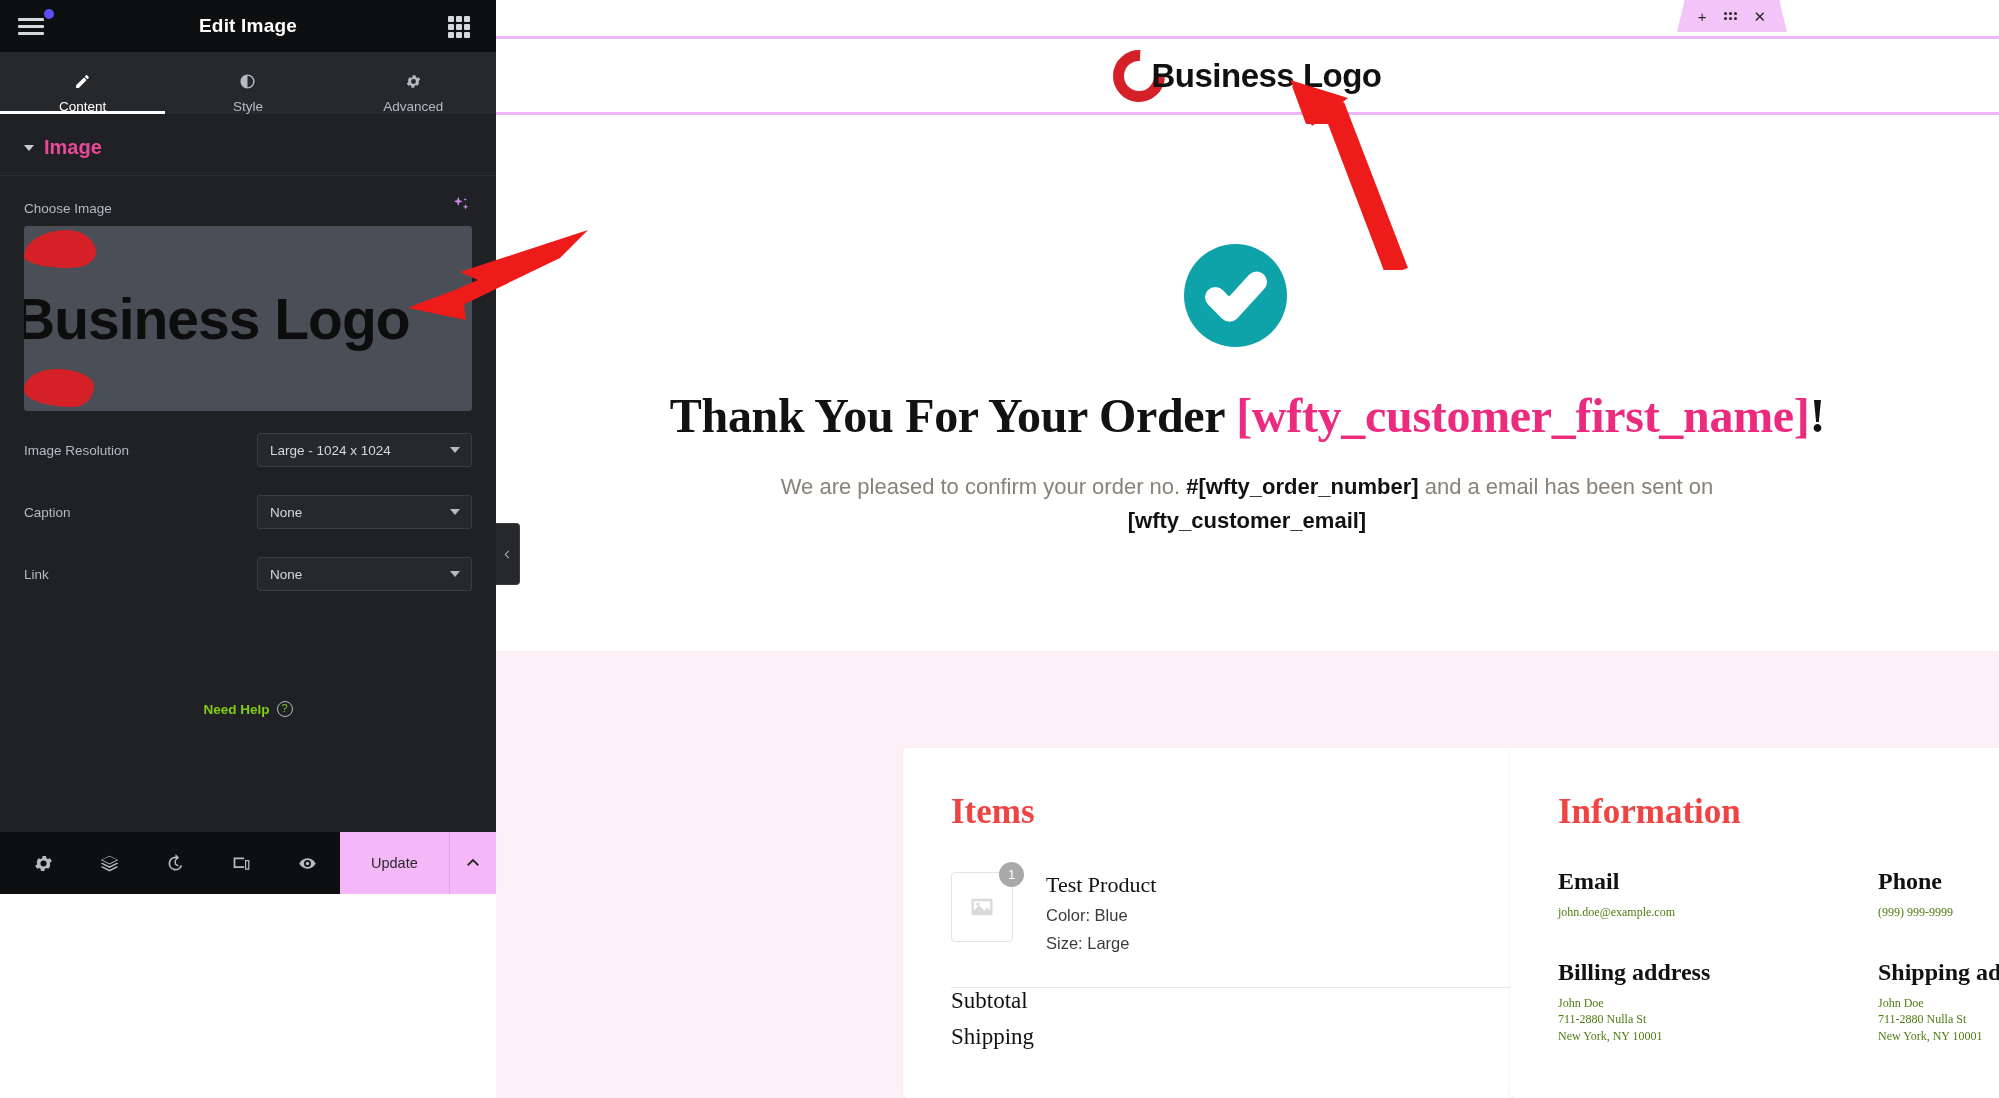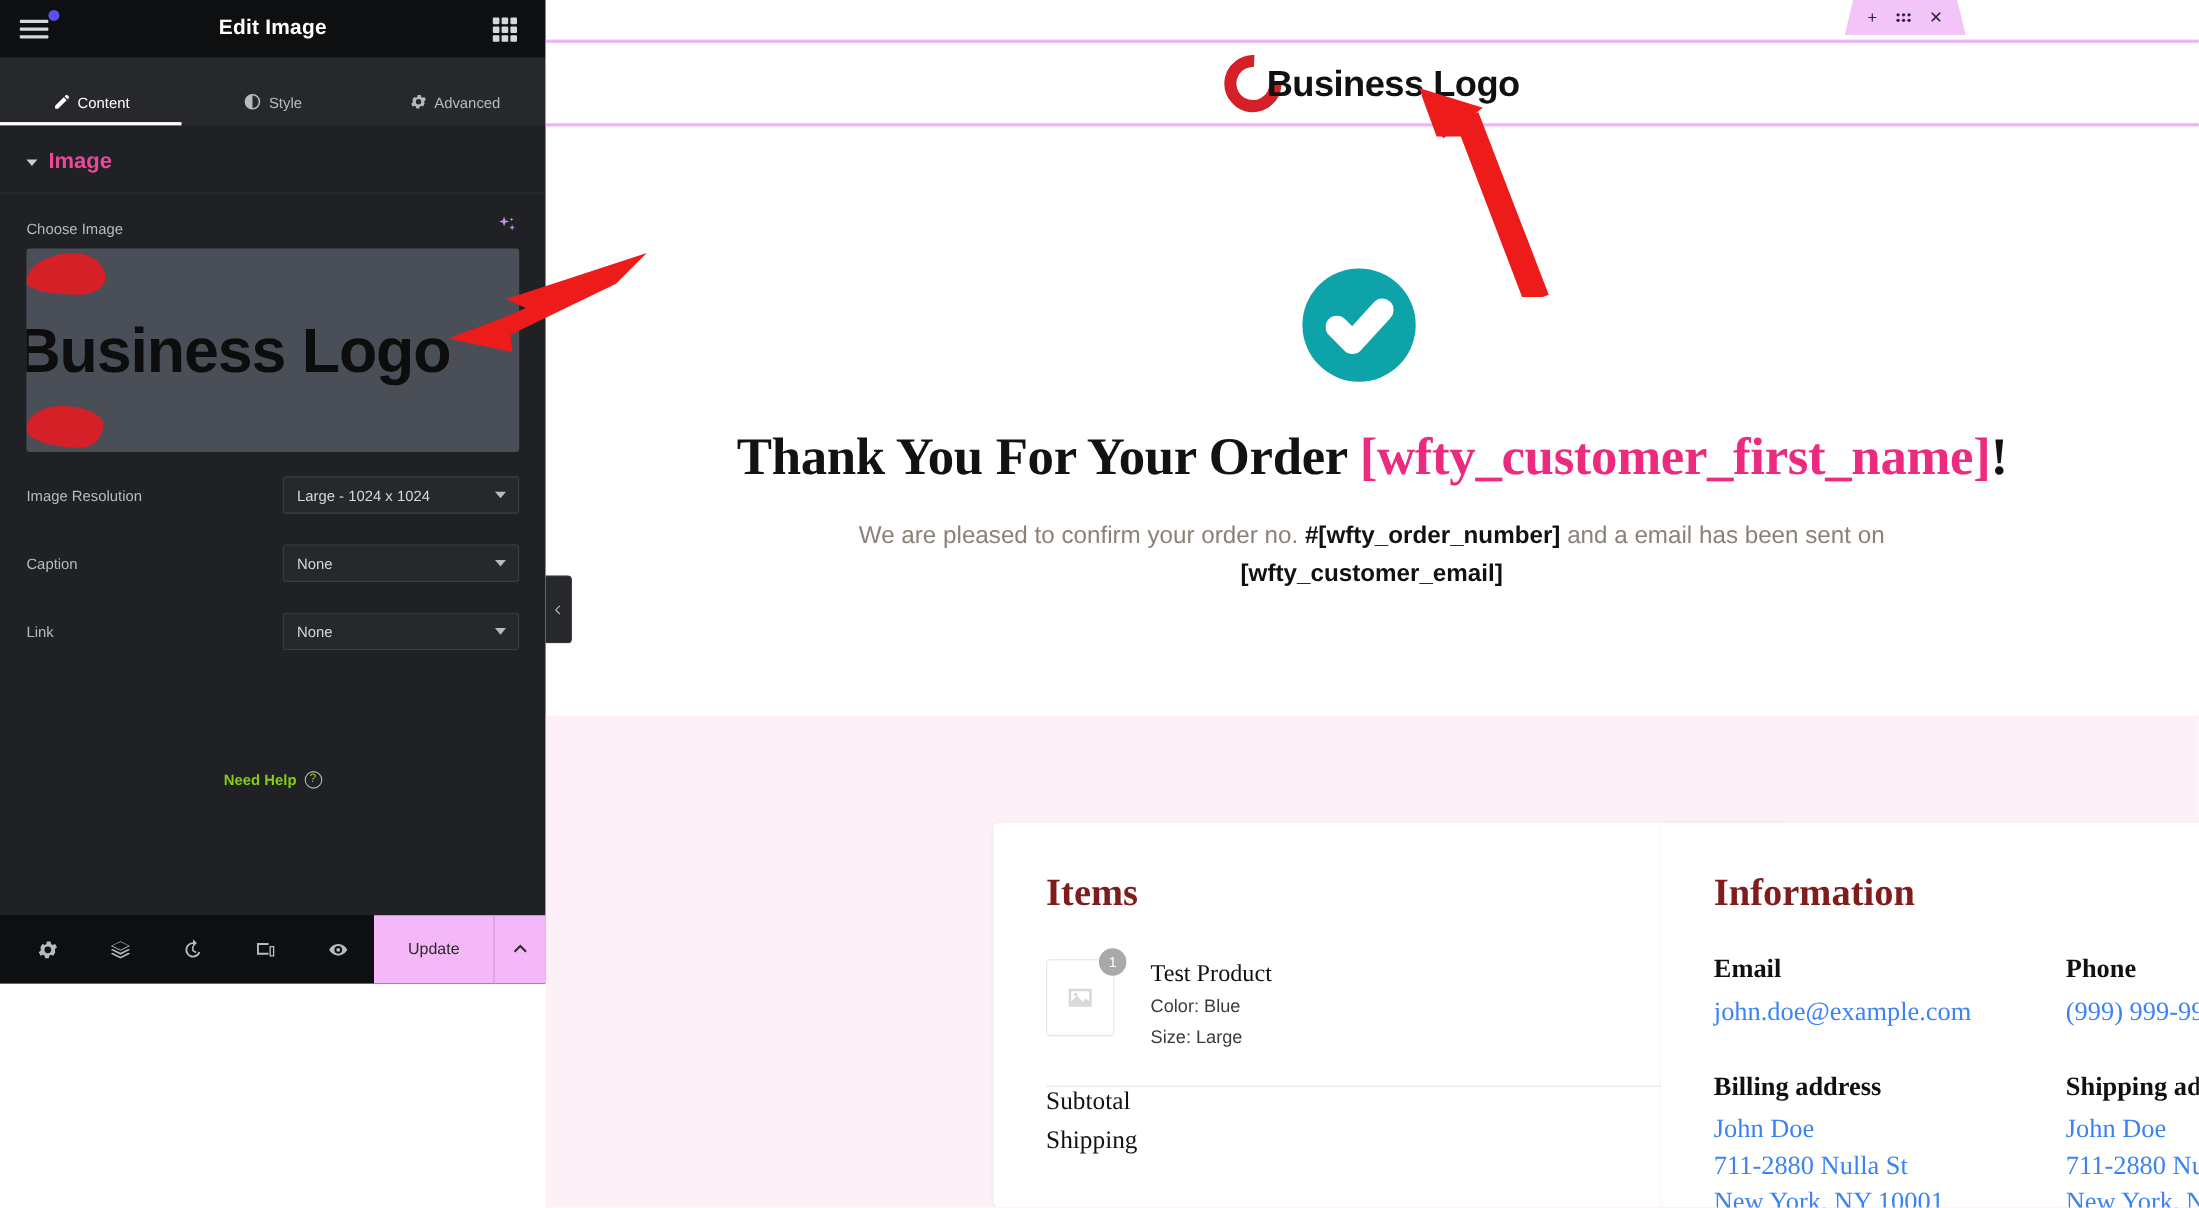--- a/index.html
+++ b/index.html
@@ -27,21 +27,21 @@
   .hamburger-dot { position:absolute; right:-2px; top:-3px; width:10px; height:10px; border-radius:50%; background:#5b4ef5; }
   #panel-title {
     flex:1; text-align:center; font-size:19px; font-weight:bold; color:#fff;
     letter-spacing:.2px;
   }
   .grid-icon { position:absolute; right:26px; top:16px; width:22px; height:22px;
     display:grid; grid-template-columns:repeat(3,1fr); grid-template-rows:repeat(3,1fr); gap:2px; cursor:pointer; }
   .grid-icon i { background:#d5d8dc; border-radius:1px; display:block; }
 
   #tabs { height:62px; display:flex; background:#26282c; flex:0 0 62px; }
-  .tab { flex:1; display:flex; flex-direction:row; align-items:center; justify-content:center;
+  .tab { flex:1; display:flex; flex-direction:column; align-items:center; justify-content:center;
     gap:6px; font-size:13.5px; color:#b6bbc1; cursor:pointer; position:relative; padding-top:21px; }
   .tab.active { color:#fff; }
   .tab.active:after { content:""; position:absolute; left:0; right:0; bottom:0; height:3px; background:#fff; }
   .tab svg { width:17px; height:17px; fill:currentColor; }
 
   #panel-body { flex:1; overflow:hidden; background:#1f2124; }
   .section-head {
     display:flex; align-items:center; gap:10px;
     padding:22px 24px 16px 24px; font-size:20px; font-weight:bold; color:#ec4899;
     border-bottom:1px solid #2b2e32; cursor:pointer;
@@ -149,21 +149,21 @@
   .pink-section { position:absolute; left:0; top:651px; width:1503px; height:447px; background:#fdf0f7; }
 
   .card {
     position:absolute; background:#fff; border-radius:5px; box-shadow:0 1px 3px rgba(0,0,0,.07);
   }
   #items-card { left:407px; top:748px; width:723px; height:350px; }
   #info-card { left:1014px; top:748px; width:736px; height:350px; }
   #info-card { left:1014px; }
 
   .card-pad { padding:44px 48px 0 48px; }
-  .card-title { font-family:"Liberation Serif", serif; font-size:35px; font-weight:bold; color:#7f1d1d; }
+  .card-title { font-family:"Liberation Serif", serif; font-size:35px; font-weight:bold; color:#ef4444; }
 
   .item-row { display:flex; align-items:flex-start; margin-top:40px; }
   .thumb {
     position:relative; width:62px; height:70px; border:1px solid #e4e4e4; border-radius:4px;
     display:flex; align-items:center; justify-content:center; flex:0 0 62px;
   }
   .thumb svg { width:32px; height:28px; fill:#d9d9d9; }
   .qty-badge {
     position:absolute; right:-12px; top:-11px; width:25px; height:25px; border-radius:50%;
     background:#a9a9a9; color:#fff; font-size:13px; display:flex; align-items:center; justify-content:center;
@@ -174,21 +174,21 @@
   .item-price { font-family:"Liberation Serif", serif; font-size:22px; color:#111; }
 
   .divider { height:1px; background:#e6e6e6; margin:32px 0 0 0; }
   .total-row { display:flex; justify-content:space-between; font-family:"Liberation Serif", serif;
     font-size:23px; color:#111; }
   .total-row.tight { margin-top:10px; }
 
   .info-grid { display:flex; margin-top:36px; }
   .info-col { width:50%; }
   .info-h { font-family:"Liberation Serif", serif; font-size:24px; font-weight:bold; color:#111; }
-  .info-v { font-family:"Liberation Serif", serif; font-size:24px; color:#3b82f6; margin-top:9px; line-height:1.38; }
+  .info-v { font-family:"Liberation Serif", serif; font-size:12px; color:#4d7c0f; margin-top:9px; line-height:1.38; }
   .info-block2 { margin-top:38px; }
 
   
   .arrow { position:absolute; z-index:40; pointer-events:none; }
   #arrow-1 { left:400px; top:228px; }
   #arrow-2 { left:1290px; top:80px; }
 </style>
 </head>
 <body>
 

